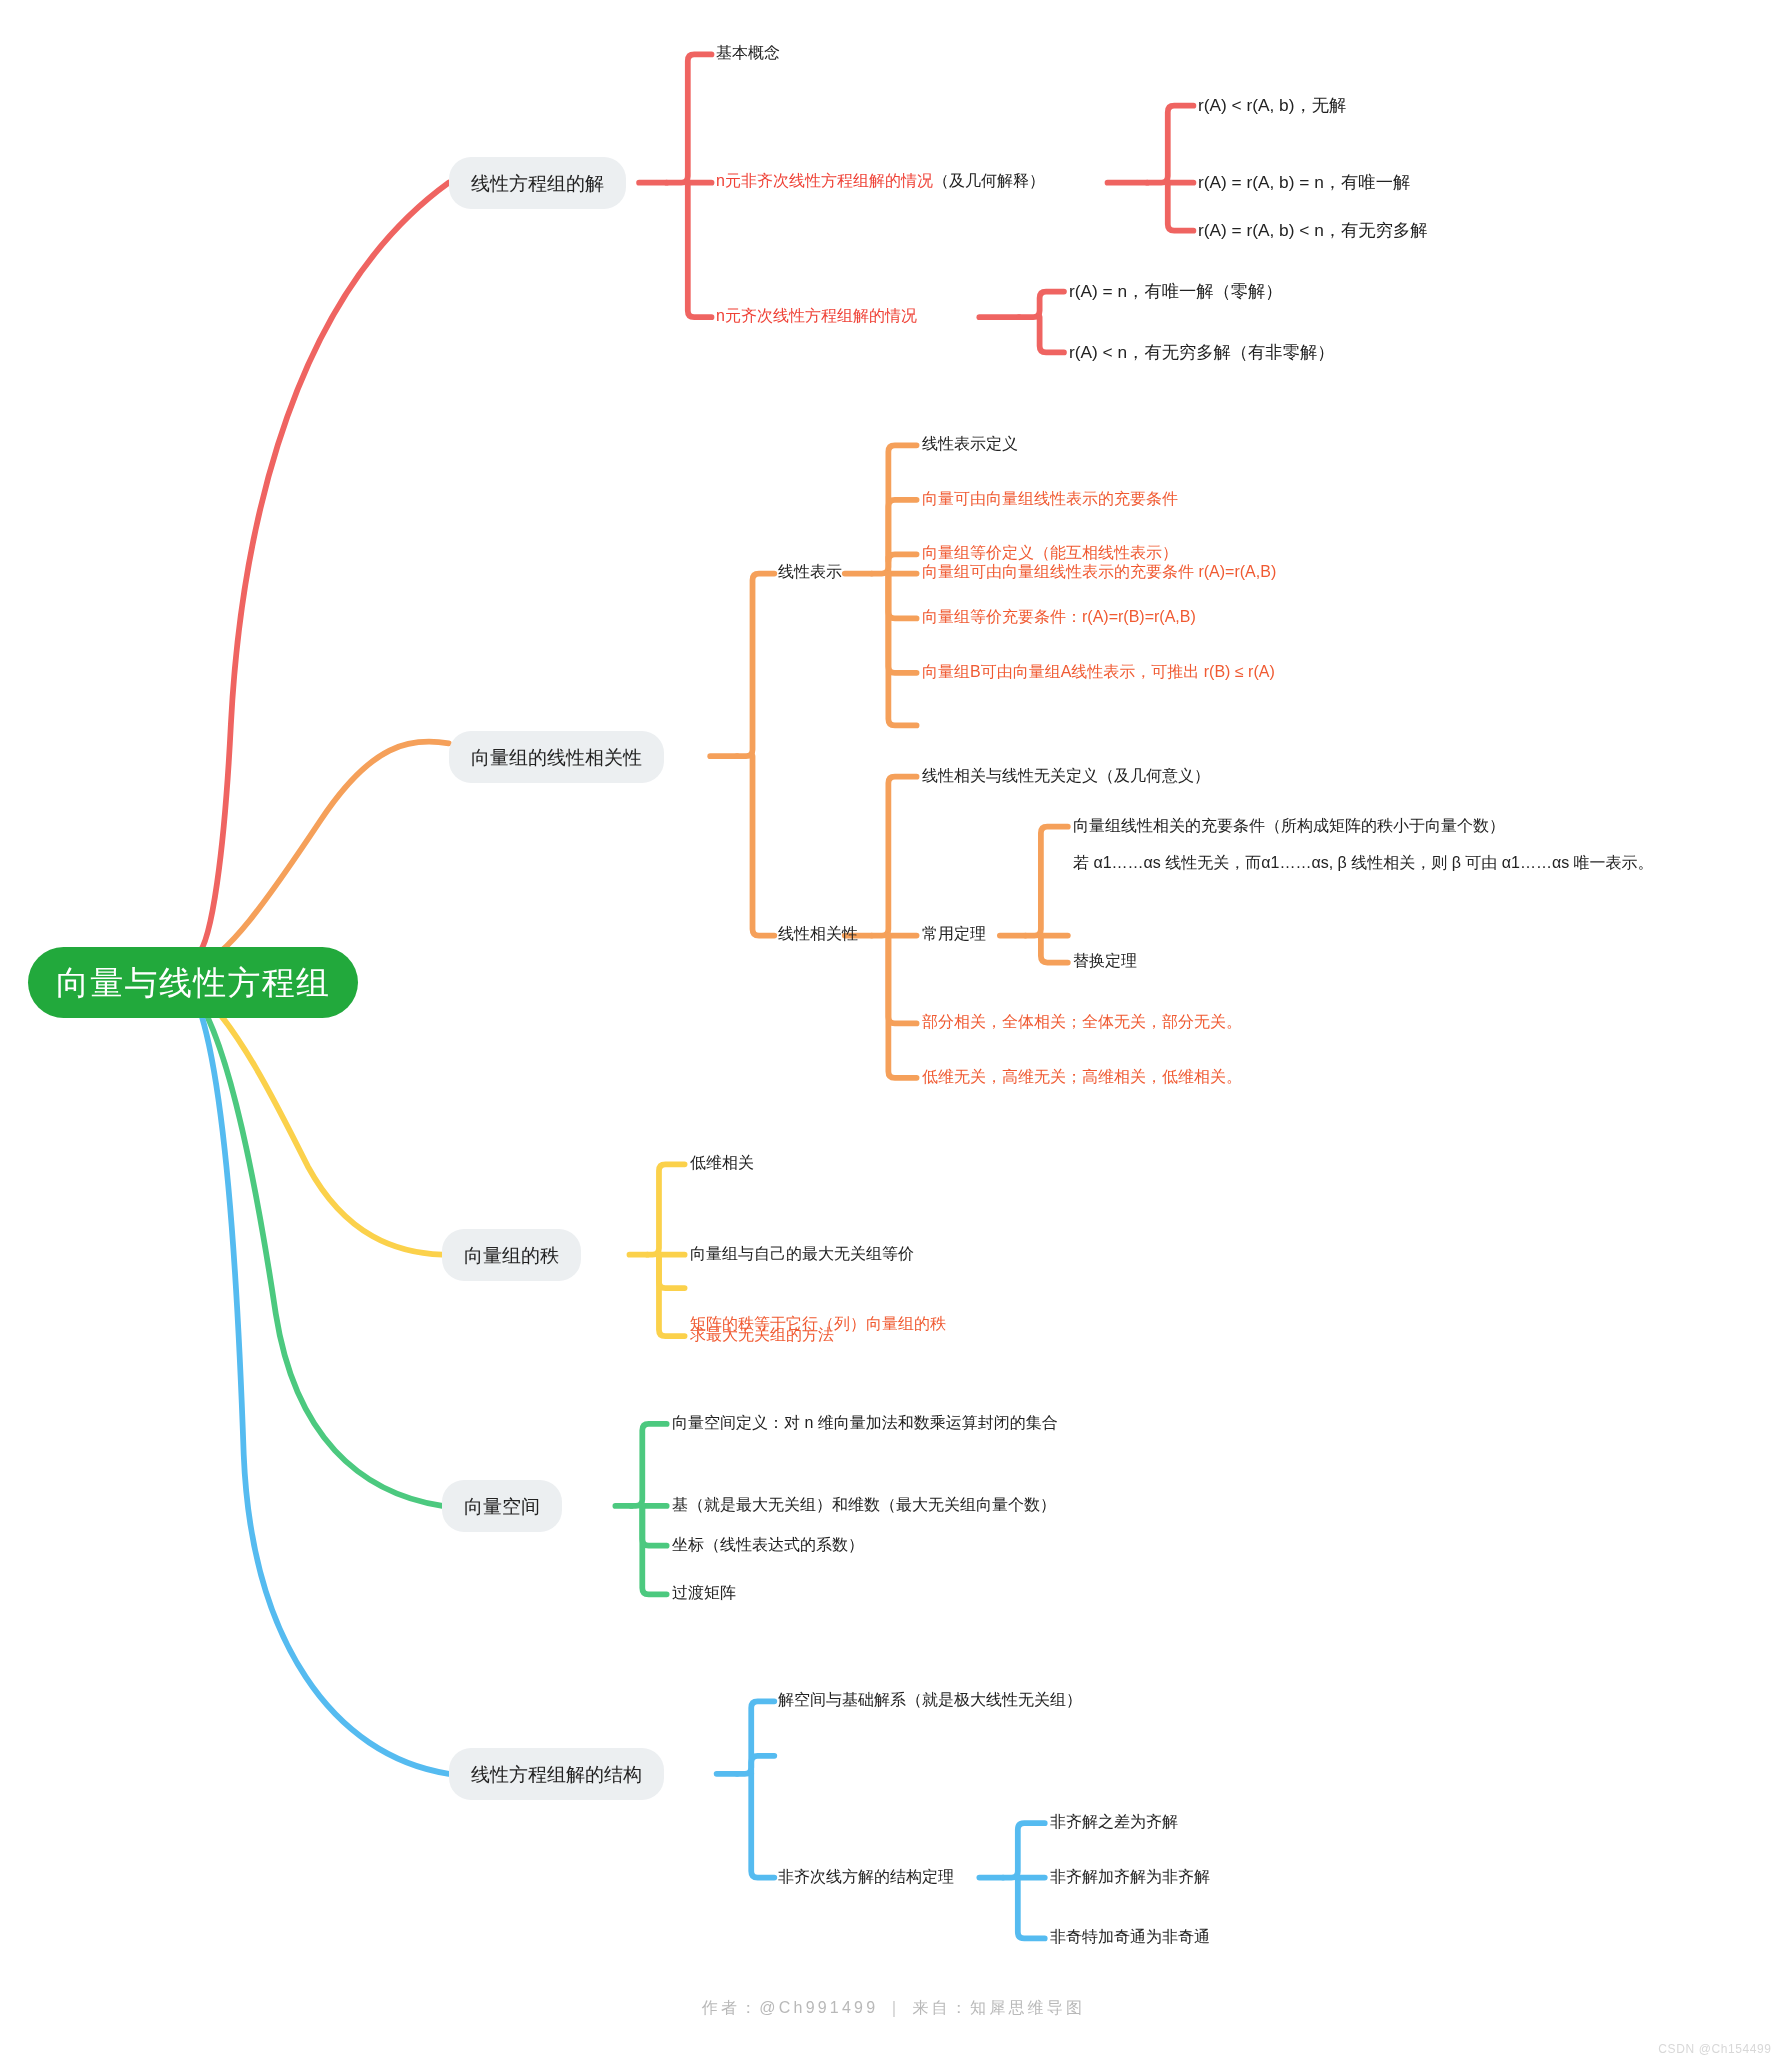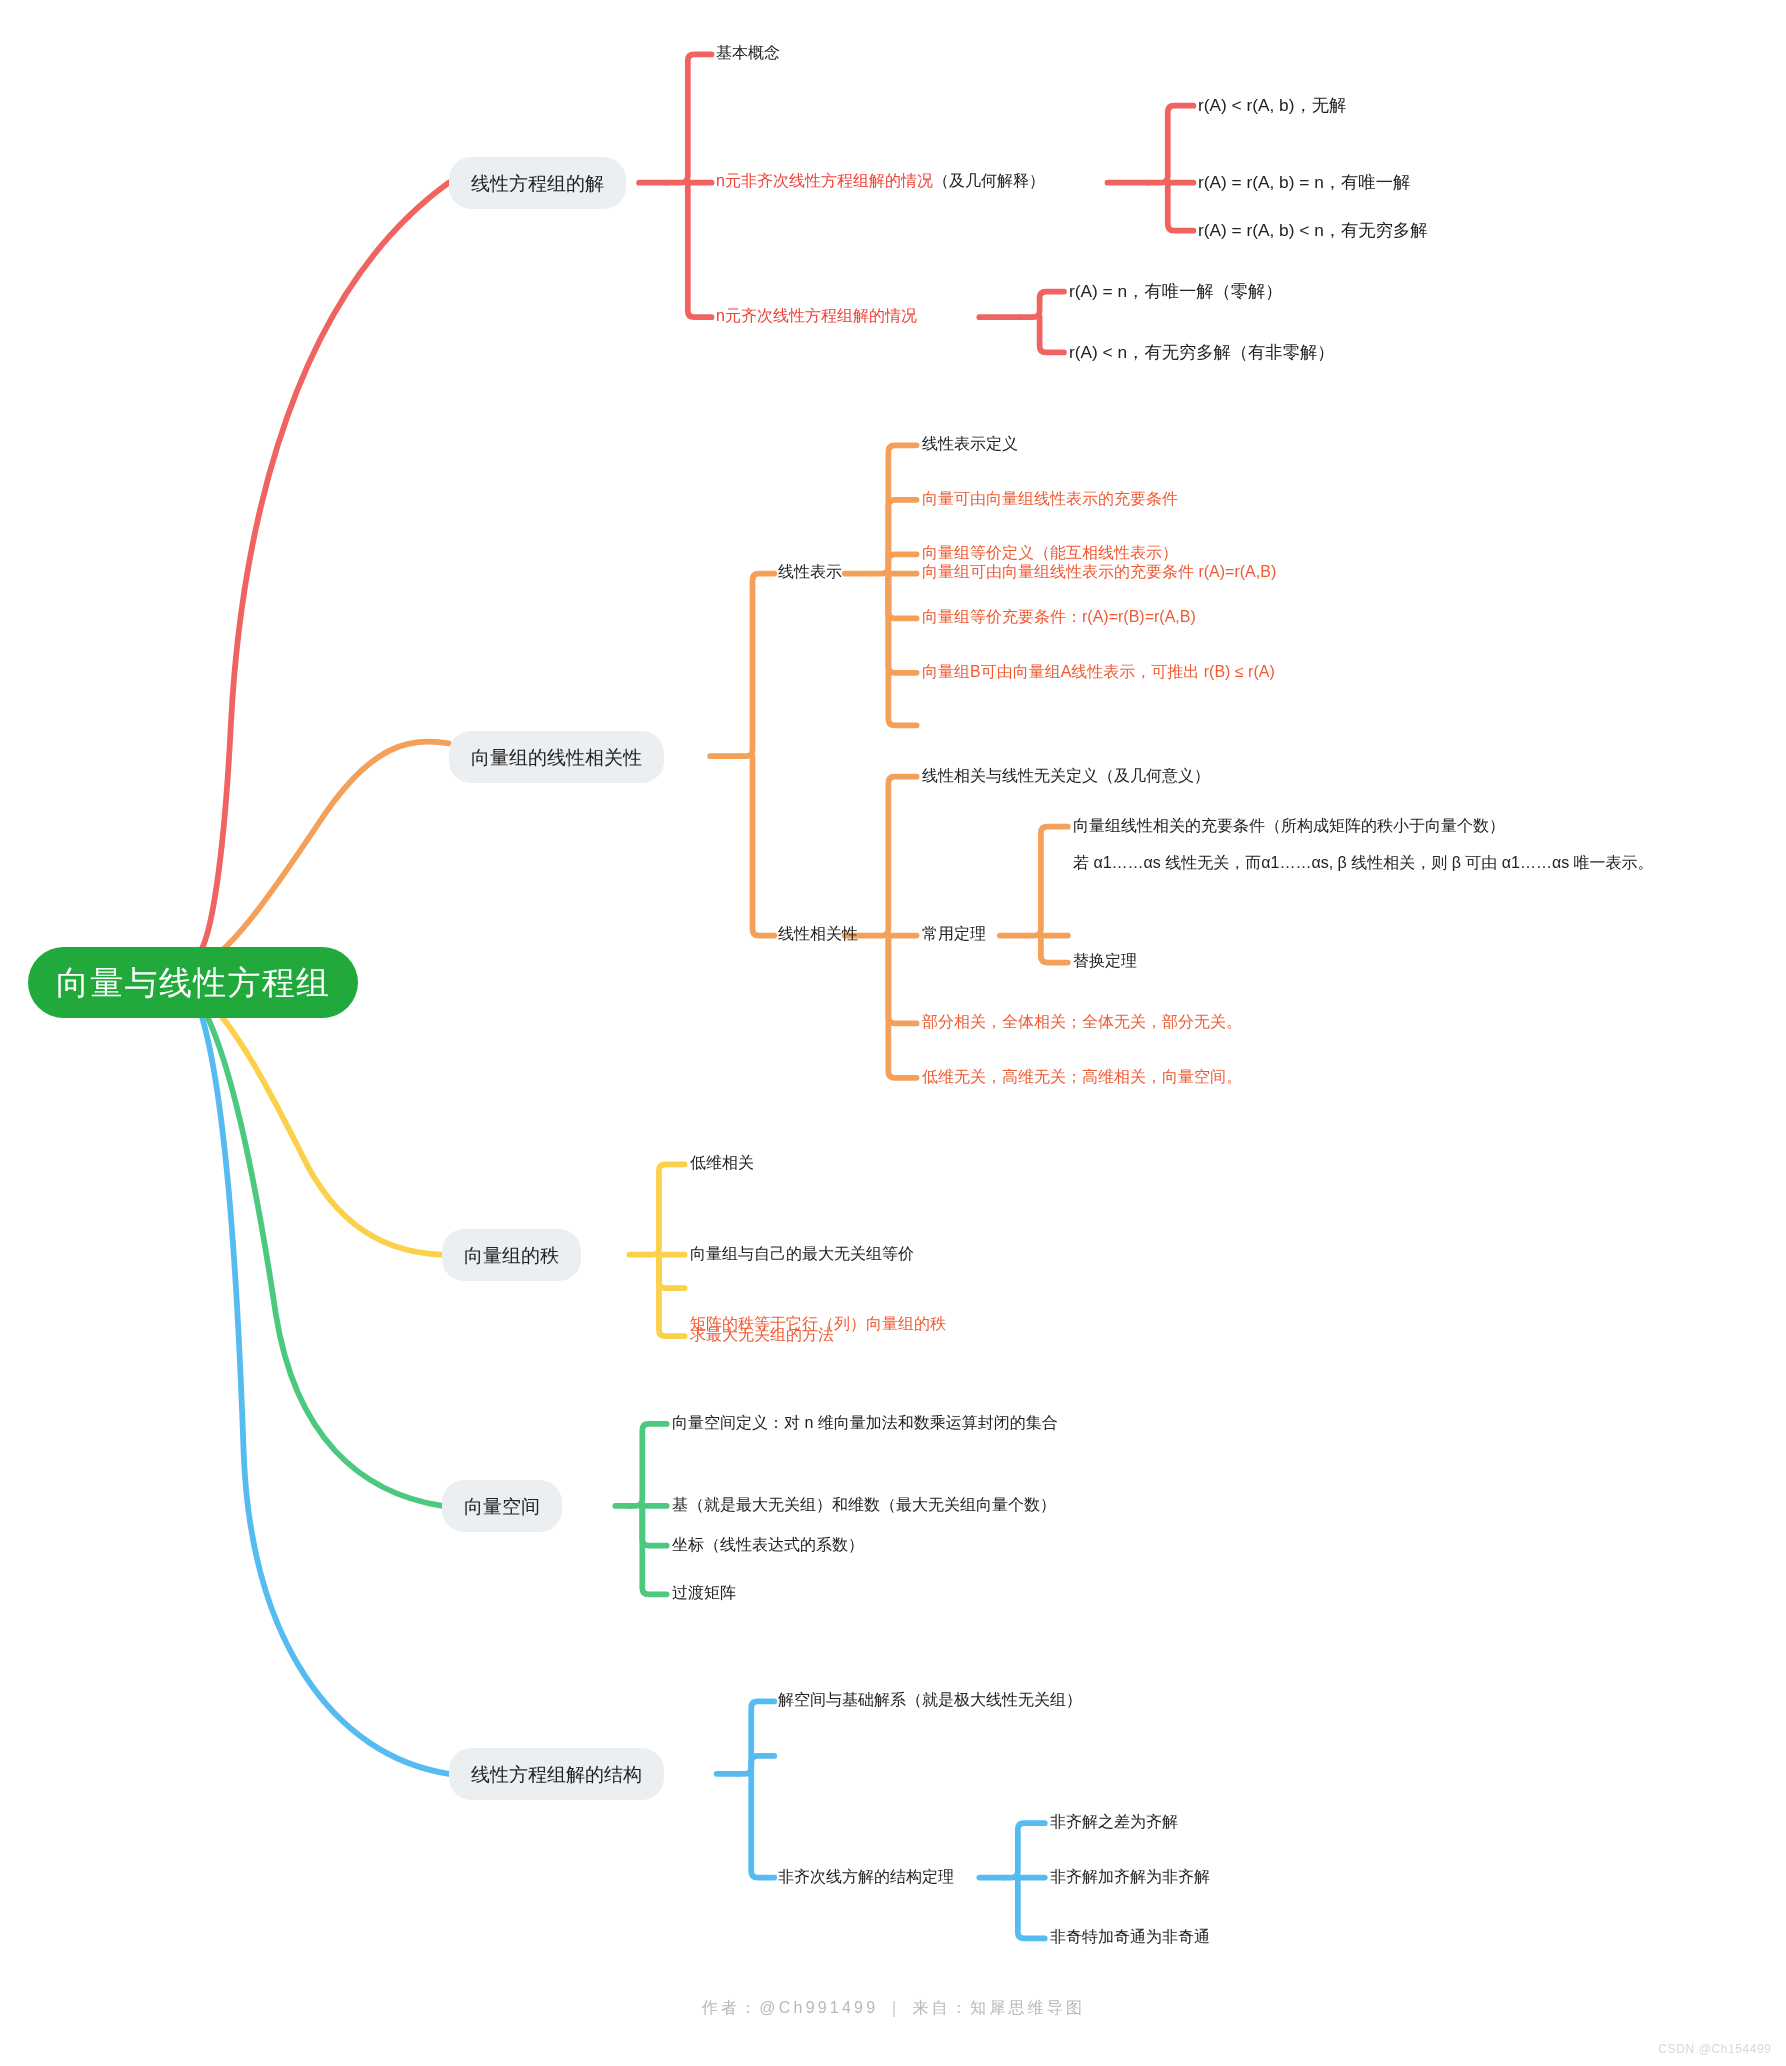--- a/index.html
+++ b/index.html
@@ -208,21 +208,21 @@
     <span>若 α1……αs 线性无关，而α1……αs, β 线性相关，则 β 可由 α1……αs 唯一表示。</span>
   </div>
   <div class="node txt" style="left:1073px;top:950px;">
     <span>替换定理</span>
   </div>
 
   <div class="node txt" style="left:922px;top:1011px;">
     <span style="color:#f05a32;">部分相关，全体相关；全体无关，部分无关。</span>
   </div>
   <div class="node txt" style="left:922px;top:1066px;">
-    <span style="color:#f05a32;">低维无关，高维无关；高维相关，向量空间。</span>
+    <span style="color:#f05a32;">低维无关，高维无关；高维相关，低维相关。</span>
   </div>
 
   <div class="node lvl1" style="left:442px;top:1229px;">
     <span>向量组的秩</span>
   </div>
 
   <div class="node txt" style="left:690px;top:1152px;">
     <span>低维相关</span>
   </div>
   <div class="node txt" style="left:690px;top:1243px;">

